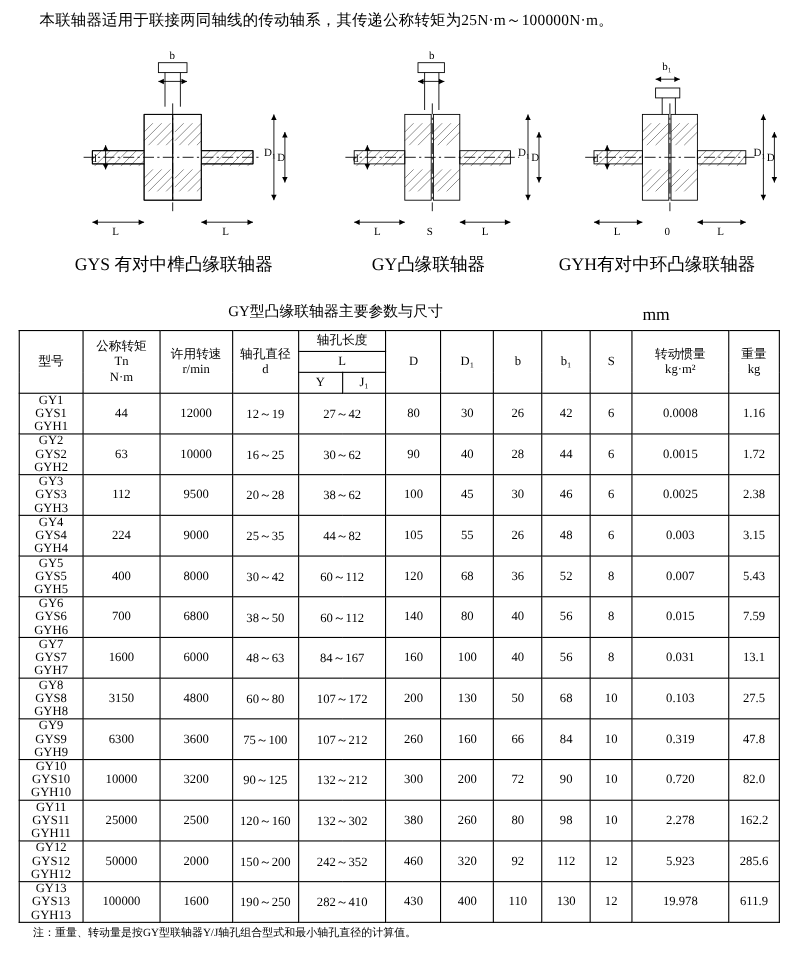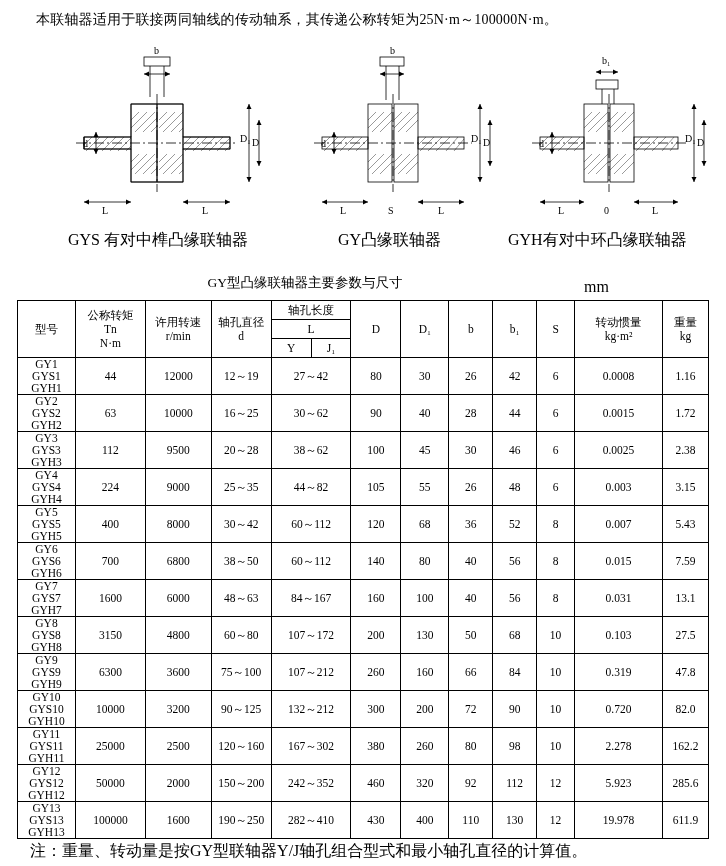--- a/index.html
+++ b/index.html
@@ -40,21 +40,21 @@
     border:1px solid #000;
     text-align:center;
     vertical-align:middle;
     padding:0;
     font-weight:normal;
   }
   table.main .hdr td{font-size:11.5px;line-height:14px;padding:2px 1px;}
   table.main tbody td{height:36px;font-size:11.5px;}
   .modelcell{line-height:12px;font-size:10.5px;padding:1px 0;}
   .note{
-    position:absolute;left:30px;top:841px;font-size:16px;
+    position:absolute;left:30px;top:841px;font-size:10px;
   }
 </style>
 </head>
 <body>
 
 <div class="intro">本联轴器适用于联接两同轴线的传动轴系，其传递公称转矩为25N·m～100000N·m。</div>
 
 <div class="figures">
 
   <div class="fig" style="left:38px;">
@@ -563,21 +563,21 @@
     </tr>
     <tr>
       <td class="modelcell">
           <div>GY11</div>
           <div>GYS11</div>
           <div>GYH11</div>
         </td>
       <td>25000</td>
       <td>2500</td>
       <td>120～160</td>
-      <td colspan="2">167～302</td>
+      <td colspan="2">132～302</td>
       <td>380</td>
       <td>260</td>
       <td>80</td>
       <td>98</td>
       <td>10</td>
       <td>2.278</td>
       <td>162.2</td>
     </tr>
     <tr>
       <td class="modelcell">

